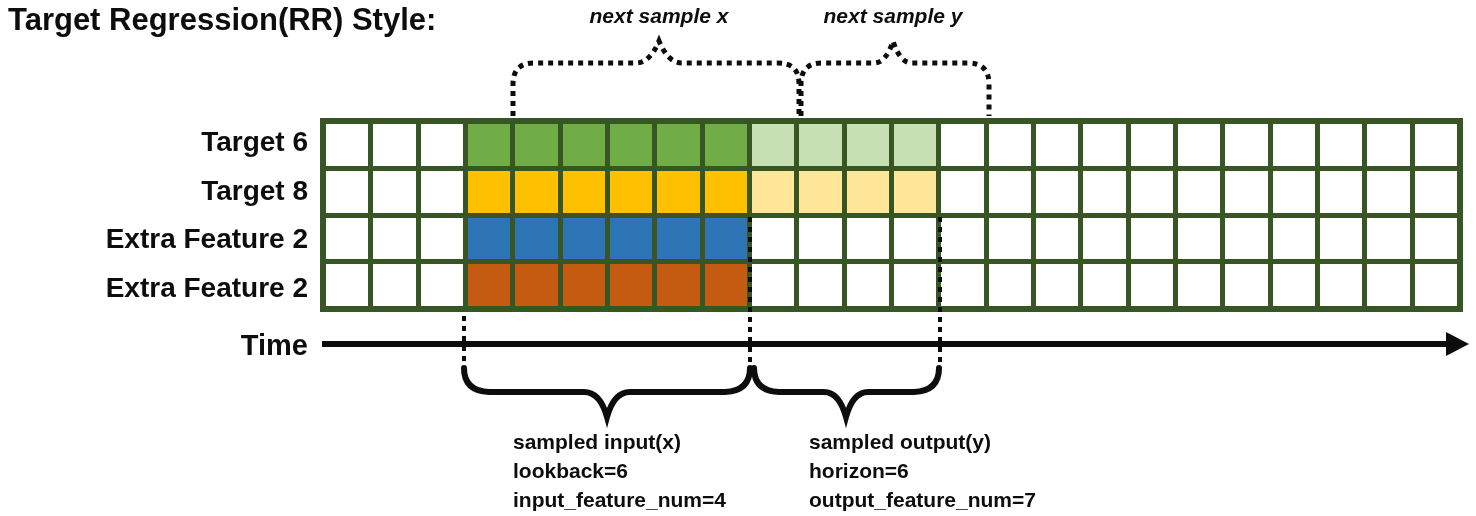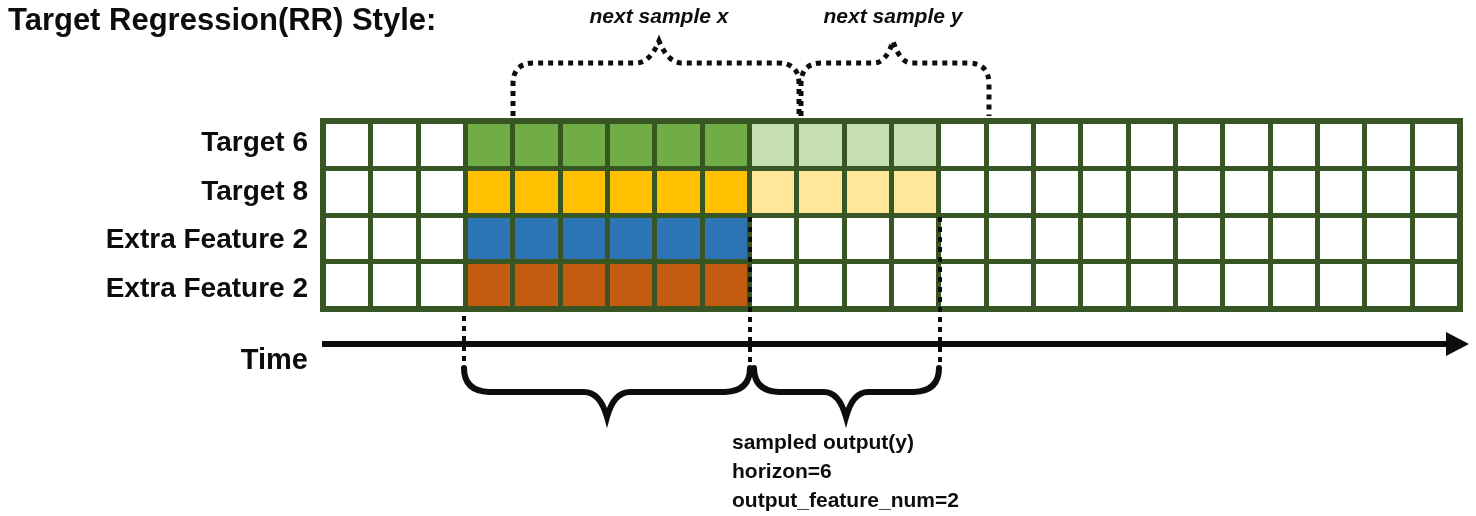--- a/index.html
+++ b/index.html
@@ -40,36 +40,36 @@
     border:6px solid #375623;
     background:#375623;
     display:grid;
     grid-template-columns:repeat(24, 1fr);
     grid-template-rows:repeat(4, 1fr);
     gap:5px;
   }
   .cell { background:#ffffff; }
 
   .time-label {
-    position:absolute; left:180px; top:343px; width:128px;
+    position:absolute; left:180px; top:329px; width:128px;
     text-align:right; font-size:29px; font-weight:700;
   }
 
   .overlay {
     position:absolute; left:0; top:0; width:1476px; height:516px;
     pointer-events:none; z-index:5;
   }
 
   .caption {
     position:absolute; top:427px;
     font-size:21px; font-weight:600; line-height:29px;
     white-space:nowrap;
   }
   .caption.input  { left:513px; }
-  .caption.output { left:732px; }
+  .caption.output { left:809px; }
 </style>
 </head>
 <body>
 
 <div class="canvas">
 
   <div class="title">Target Regression(RR) Style:</div>
 
   <div class="next-label x">next sample x</div>
   <div class="next-label y">next sample y</div>
@@ -195,19 +195,24 @@
     <path d="M 464 368 Q 464 391 489 392 L 584 392 Q 600 392 607 417 Q 614 392 630 392 L 725 392 Q 750 391 750 368" fill="none" stroke="#0d0d0d" stroke-width="6" stroke-linecap="round"></path>
 
     <path d="M 754 368 Q 754 391 779 392 L 824 392 Q 839 392 846 417 Q 853 392 868 392 L 914 392 Q 939 391 939 368" fill="none" stroke="#0d0d0d" stroke-width="6" stroke-linecap="round"></path>
 
     <g>
       <line x1="322" y1="344" x2="1448" y2="344" stroke="#0d0d0d" stroke-width="6"></line>
       <polygon points="1446,332 1469,344 1446,356" fill="#0d0d0d"></polygon>
     </g>
   </svg>
 
+  <div class="caption input">
+    <div>sampled input(x)</div>
+    <div>lookback=6</div>
+    <div>input_feature_num=4</div>
+  </div>
   <div class="caption output">
     <div>sampled output(y)</div>
     <div>horizon=6</div>
-    <div>output_feature_num=2</div>
+    <div>output_feature_num=7</div>
   </div>
 
 </div>
 
 </body></html>

